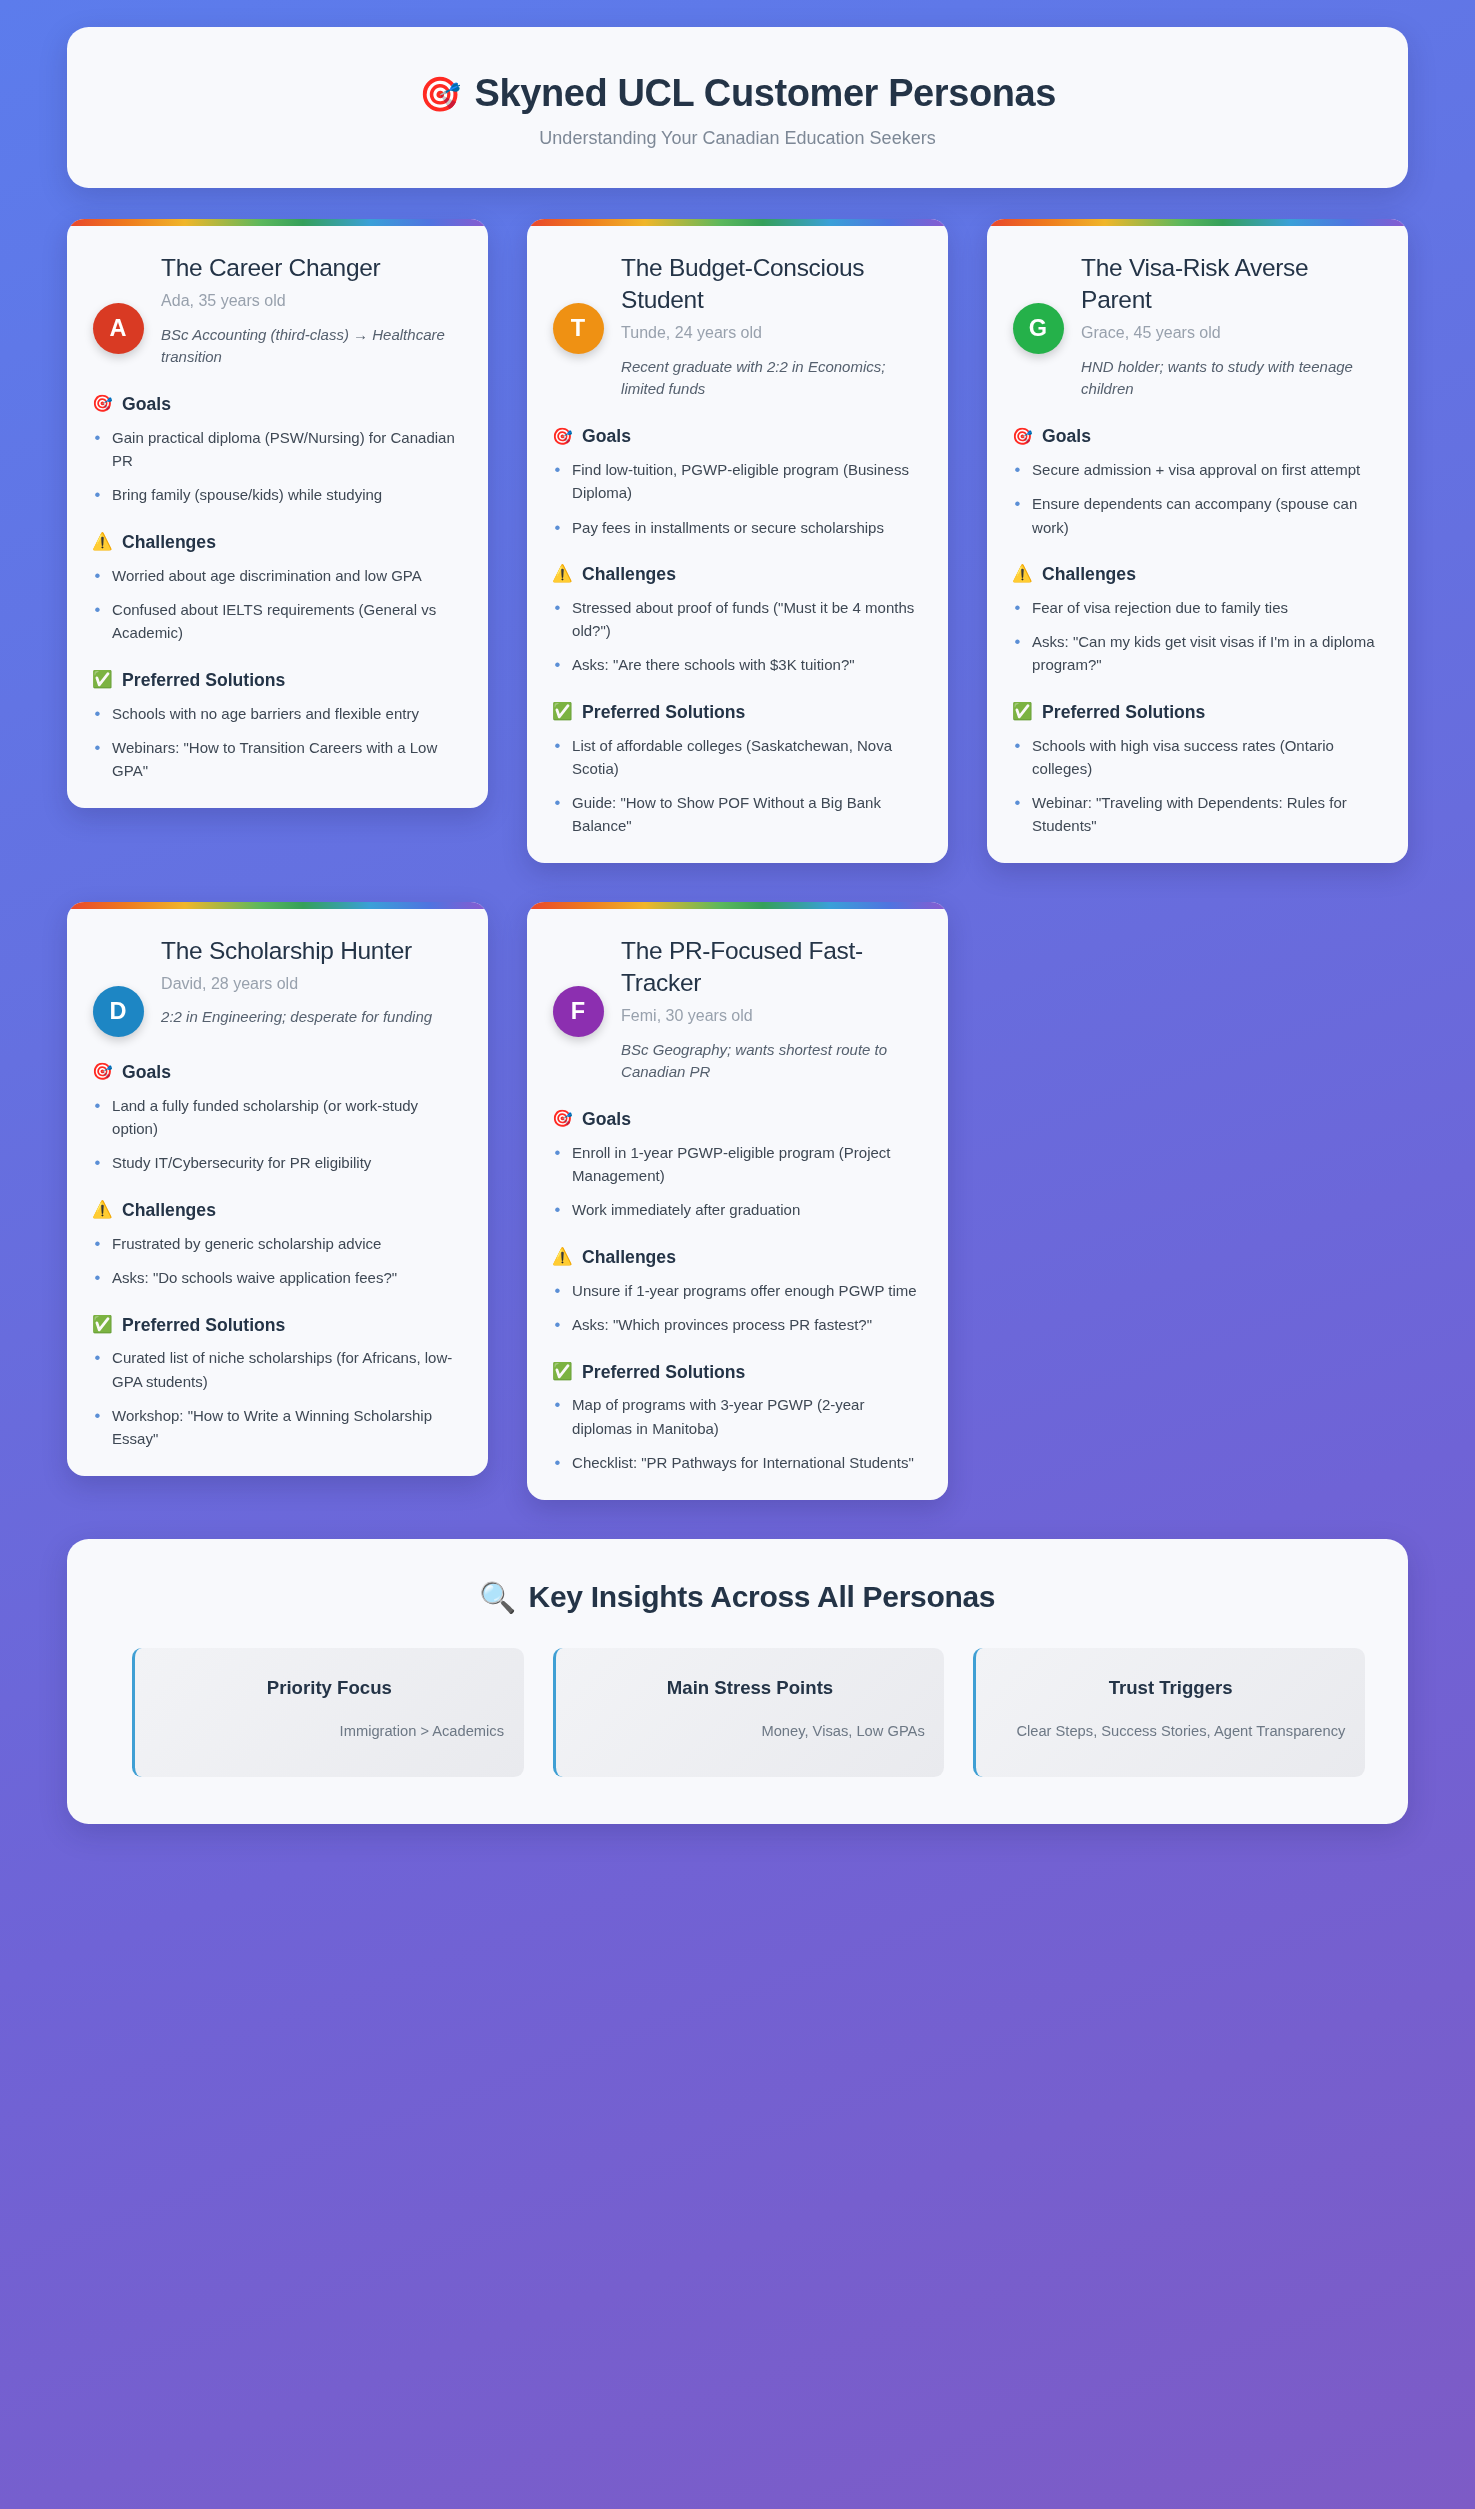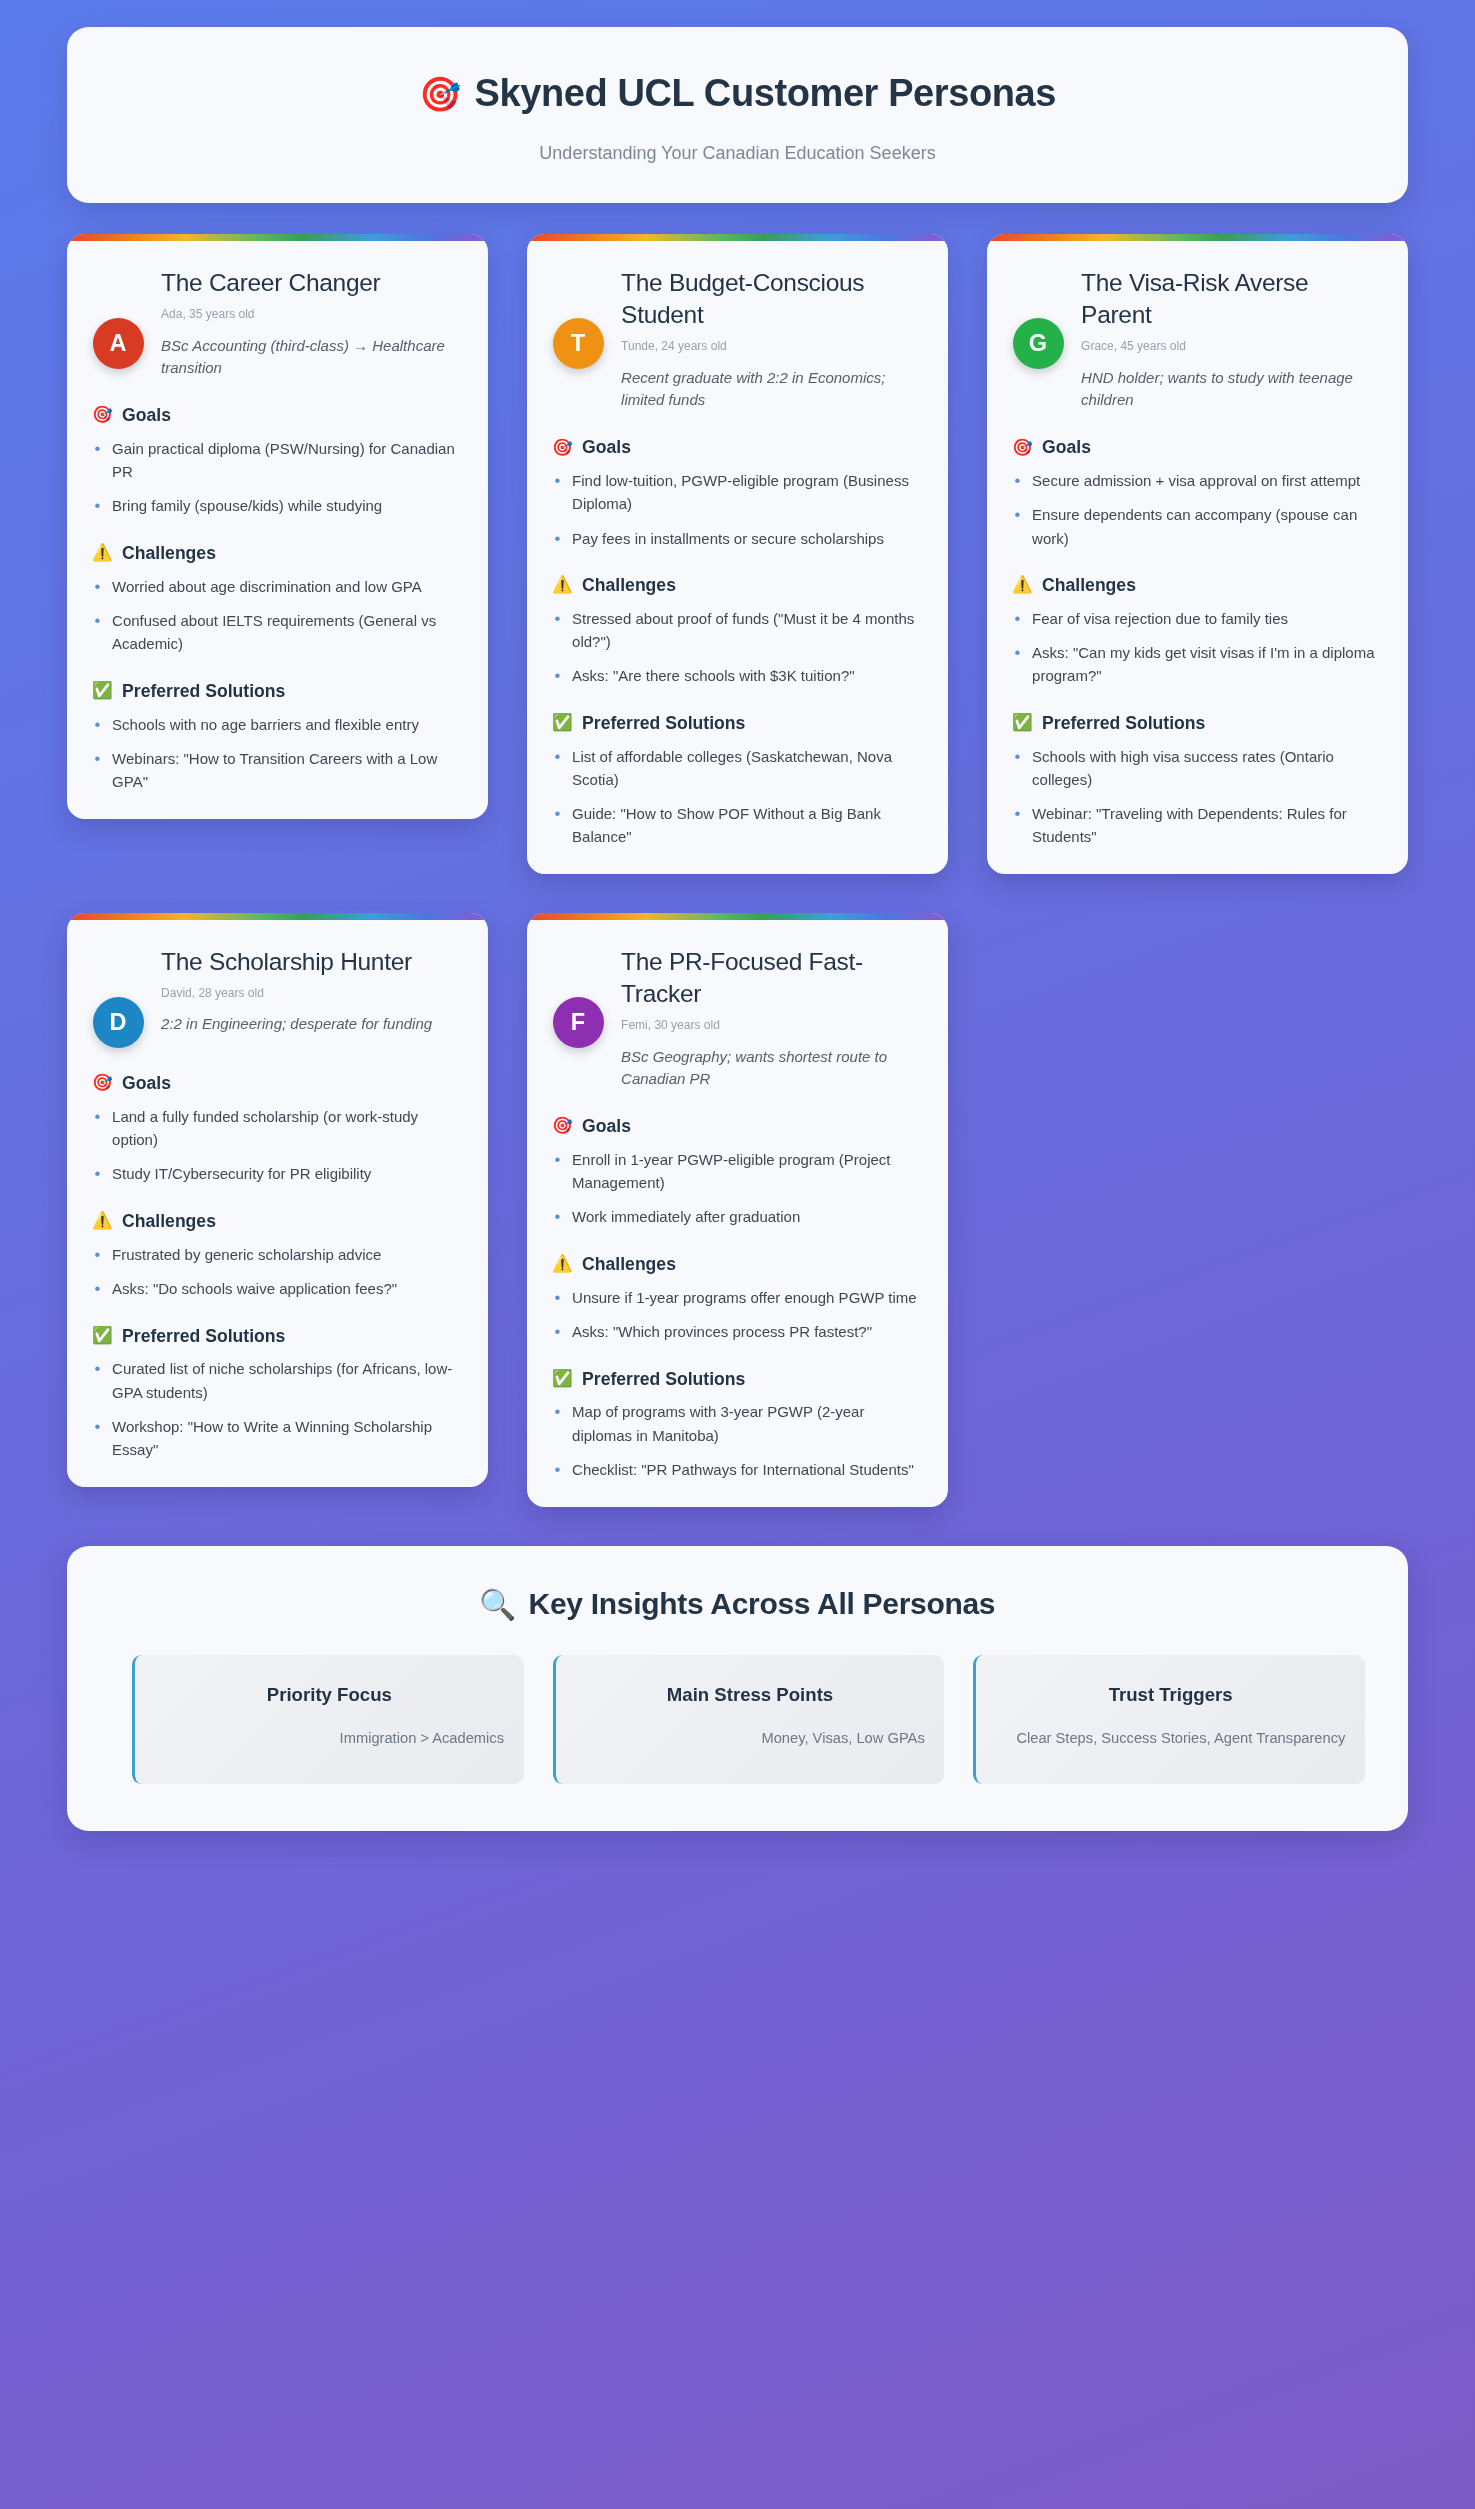--- a/index.html
+++ b/index.html
@@ -29,21 +29,21 @@
     font-weight: bold;
     color: #243447;
     letter-spacing: -0.4px;
     display: flex;
     align-items: center;
     justify-content: center;
     gap: 13.7px;
   }
   .header-emoji { font-size: 34px; line-height: 1; }
   .header-sub {
-    margin-top: 28px;
+    margin-top: 13px;
     font-size: 18px;
     color: #7d8896;
   }
 
   
   .persona-grid {
     margin-top: 31px;
     display: grid;
     grid-template-columns: repeat(3, 1fr);
     gap: 39px 39px;
@@ -89,21 +89,21 @@
   .head-text { flex: 1 1 auto; min-width: 0; }
   .persona-title {
     font-size: 24.5px;
     font-weight: normal;
     color: #243447;
     line-height: 1.32;
     letter-spacing: -0.3px;
   }
   .persona-meta {
     margin-top: 7.8px;
-    font-size: 12px;
+    font-size: 16px;
     color: #98a1ad;
   }
   .persona-desc {
     margin-top: 13.7px;
     font-size: 15px;
     font-style: italic;
     color: #55606e;
     line-height: 1.5;
   }
 

